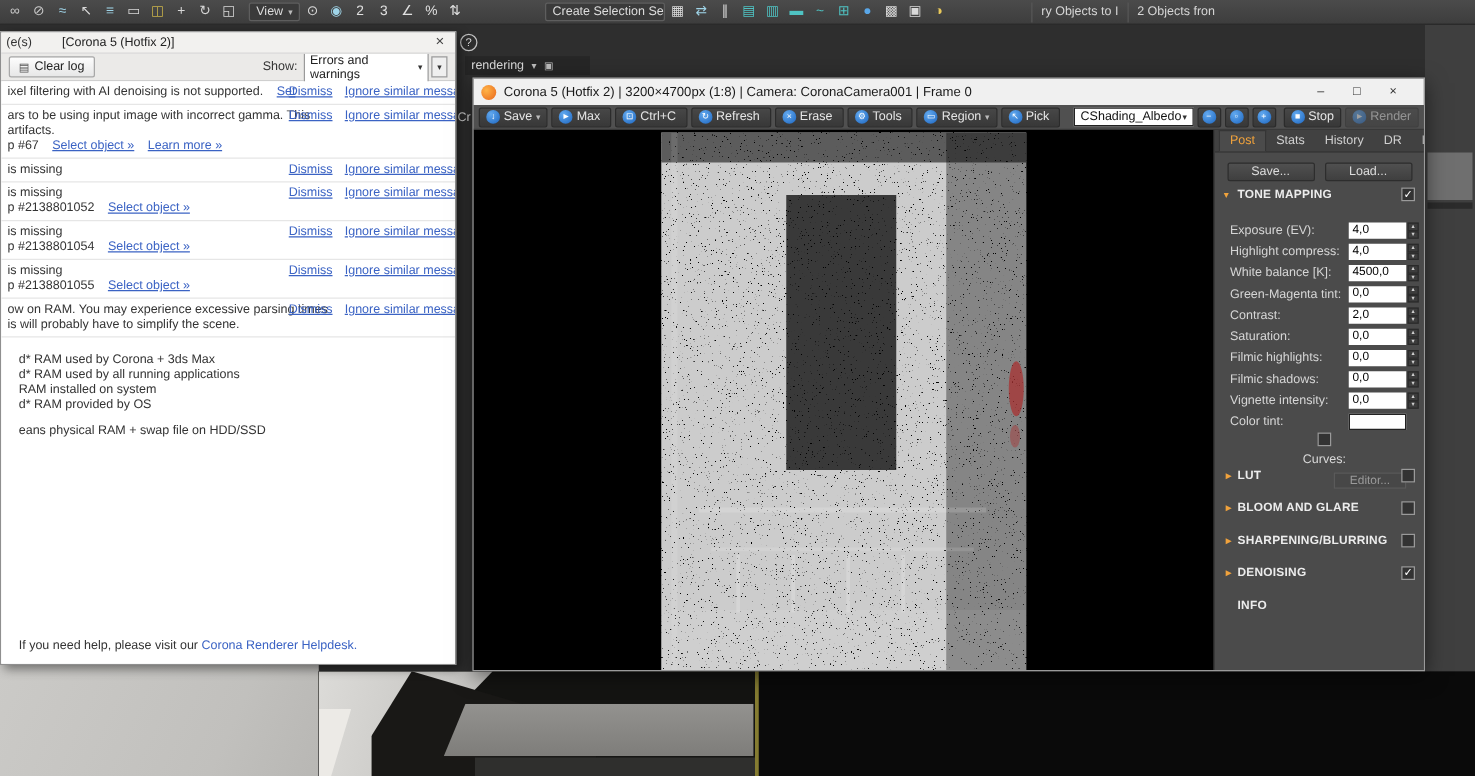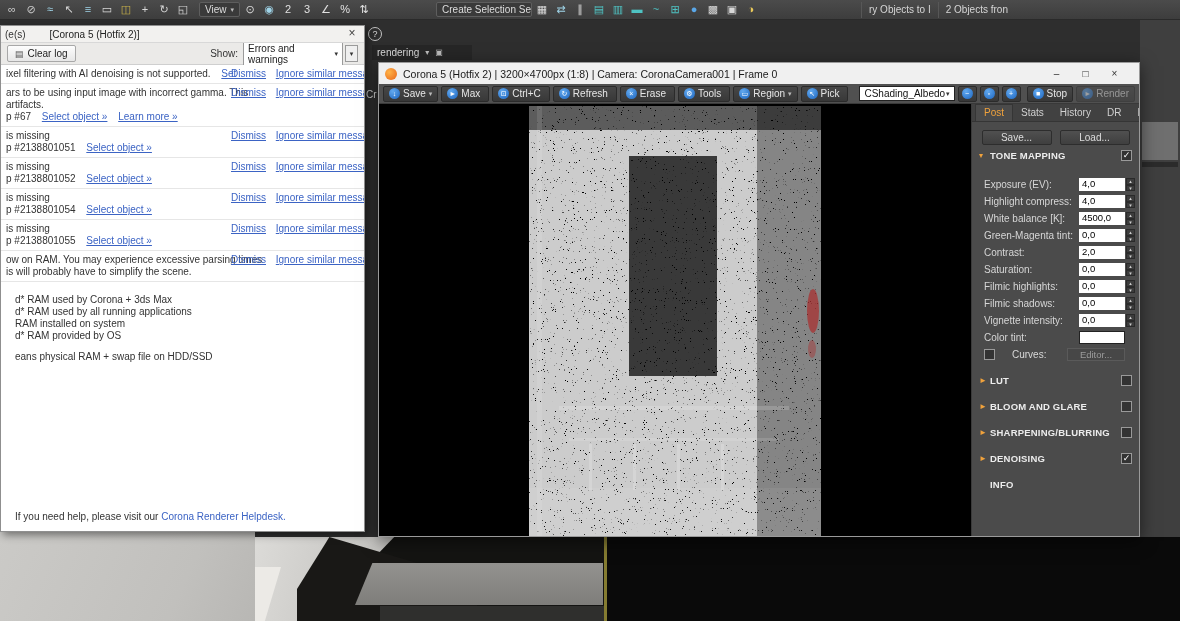--- a/index.html
+++ b/index.html
@@ -11,21 +11,21 @@
   #max-toolbar { position:absolute; left:0; top:0; width:1180px; height:20px;
     background:linear-gradient(#4b4b4b,#3d3d3d); border-bottom:1px solid #2a2a2a;
     display:flex; align-items:center; padding:0 3px; gap:1px; z-index:5; }
   .tb-icon { width:18px; height:16px; display:flex; align-items:center; justify-content:center;
     font-size:11px; line-height:1; border-radius:2px; color:#d6d6d6; }
   .tb-dd { height:15px; display:flex; align-items:center; gap:4px; background:#3a3a3a;
     border:1px solid #5e5e5e; color:#ddd; font-size:10px; padding:0 5px; border-radius:2px; white-space:nowrap; }
   .dd-caret { font-size:7px; color:#bbb; }
   #view-dd { margin-left:6px; }
   #selset-dd { margin-left:62px; width:96px; justify-content:space-between; overflow:hidden; }
-  #tb-right-labels { display:flex; margin-left:100px; }
+  #tb-right-labels { display:flex; margin-left:64px; }
   .tb-label-btn { height:16px; display:flex; align-items:center; color:#d6d6d6; font-size:10px;
     padding:0 7px; border-left:1px solid #575757; white-space:nowrap; }
 
   
   #vp-left-wall { position:absolute; left:0; top:532px; width:255px; height:89px;
     background:linear-gradient(115deg,#cbcac7,#c1c0bd 70%,#b8b7b4); z-index:1; }
   #vp-bottom-black { position:absolute; left:255px; top:537px; width:925px; height:84px; background:#0a0a0a; z-index:1; }
   #vp-stairs { position:absolute; left:255px; top:537px; width:350px; height:84px; background:#141412; overflow:hidden; z-index:2; }
   .st-wall { position:absolute; left:0; top:0; width:145px; height:84px;
     background:linear-gradient(105deg,#dcdbd8,#bdbcb9); clip-path:polygon(0 0,96% 0,40% 100%,0 100%); }
@@ -126,21 +126,21 @@
   #tm-rows { margin-top:12px; }
   .tm-row { display:flex; align-items:center; height:17px; padding:0 4px 0 12px; }
   .tm-label { flex:1; font-size:10px; color:#d6d6d6; white-space:nowrap; overflow:hidden; }
   .tm-field { width:46px; height:13px; background:#fff; color:#000; font-size:9.5px;
     line-height:12px; padding:0 3px; flex:0 0 auto; }
   .tm-spin { width:9px; height:13px; display:flex; flex-direction:column; margin-left:1px; flex:0 0 auto; }
   .spin-b { flex:1; background:#3c3c3c; border:1px solid #2a2a2a; color:#cfcfcf; font-size:5px;
     line-height:4px; text-align:center; }
   .tint-swatch { width:46px; height:13px; background:#fff; border:1px solid #222; flex:0 0 auto; }
   .spin-ph { width:10px; flex:0 0 auto; }
-  .curves-row { display:flex; align-items:center; height:17px; padding:0 4px 0 12px; gap:17px; }
+  .curves-row { display:flex; align-items:center; height:17px; padding:0 4px 0 12px; gap:5px;flex-direction:column; }
   .editor-btn { margin-left:auto; width:58px; height:13px; background:#474747; border:1px solid #5a5a5a;
     color:#9b9b9b; font-size:9.5px; display:flex; align-items:center; justify-content:center; margin-right:10px;text-align:right; }
   .info-header { padding-left:18px; }
 
   
   #noise-svg { display:block; }
 </style>
 </head>
 <body>
 
@@ -238,24 +238,20 @@
           <a class="lnk">Dismiss</a>
           <a class="lnk ignore">Ignore similar messages</a>
         </div>
       </div>
 
       <div style="display:contents">
         
       
           <div class="log-row">
             <div class="log-line"><span>is missing</span></div>
-            <div class="log-line">
-              <span>p #2138801051</span><span class="gap8"></span>
-              <a class="lnk">Select object »</a>
-            </div>
             <div class="log-links">
               <a class="lnk">Dismiss</a>
               <a class="lnk ignore">Ignore similar messages</a>
             </div>
           </div>
         
           <div class="log-row">
             <div class="log-line"><span>is missing</span></div>
             <div class="log-line">
               <span>p #2138801052</span><span class="gap8"></span>

